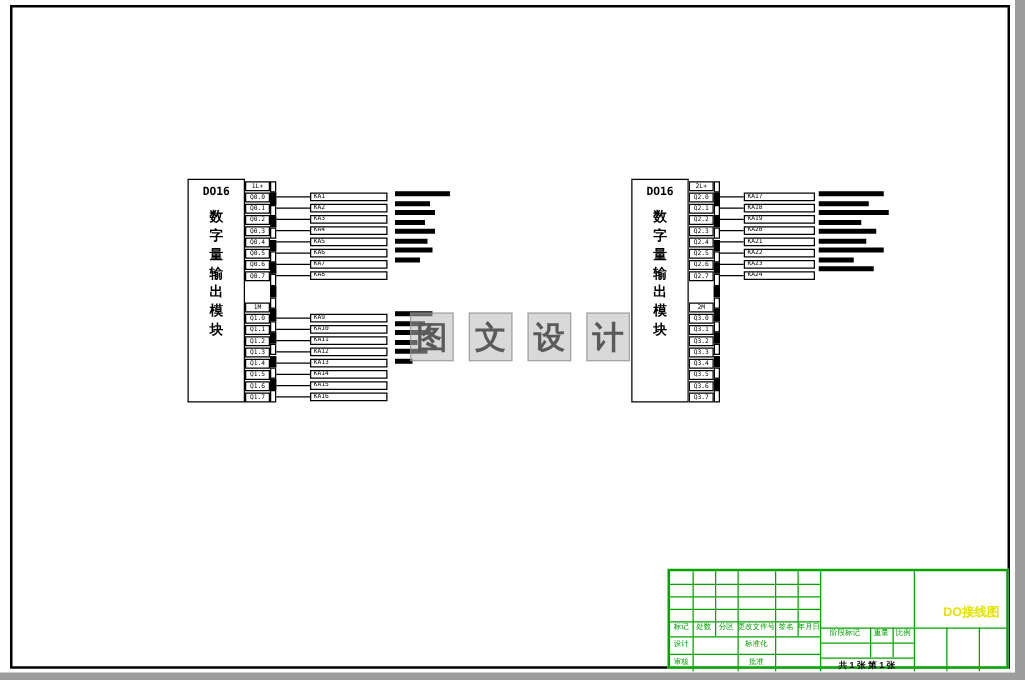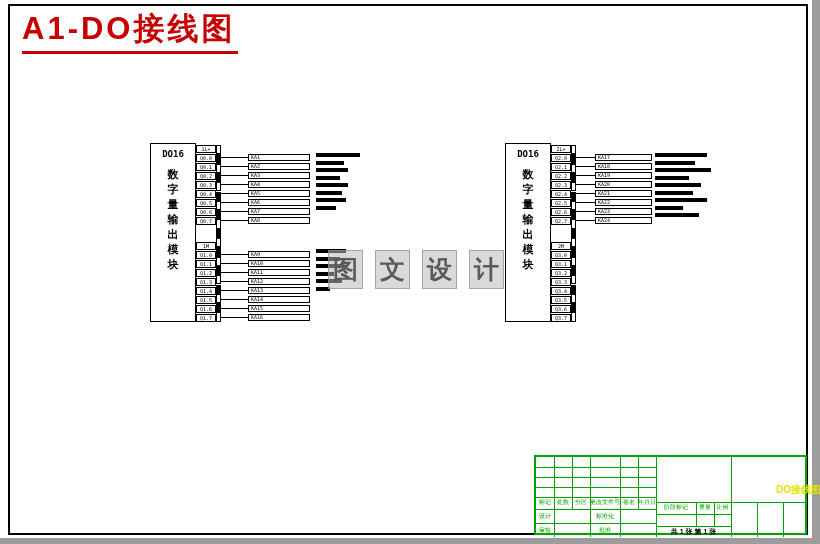--- a/index.html
+++ b/index.html
@@ -29,31 +29,30 @@
   .bar{ position:absolute; height:4px; background:#000; }
 
   .wm{ position:absolute; left:328px; top:250px; display:flex; gap:12px; z-index:5; }
   .wm span{ display:block; font-size:25px; font-weight:700; color:#5a5a5a;
             background:rgba(185,185,185,.55); border:1px solid rgba(140,140,140,.7); padding:2px 4px; }
 
   .tb{ position:absolute; left:534px; top:455px; width:273px; height:80px; border:2px solid var(--g); z-index:2; background:#fff; }
   .gl{ position:absolute; background:var(--g); }
   .tbl{ position:absolute; font-size:6px; line-height:9px; color:var(--g); text-align:center;
         overflow:hidden; white-space:nowrap; }
-  .tb-name{ position:absolute; left:195px; top:26px; width:90px; text-align:right;
+  .tb-name{ position:absolute; left:206px; top:26px; width:70px; text-align:center;
             font-size:10px; font-weight:700; color:#e3e300; }
   .tb-sheet{ position:absolute; left:120px; top:70px; width:75px; text-align:center;
              font-size:7px; font-weight:700; color:#000; white-space:nowrap; }
 </style>
 </head>
 <body>
 
 <div class="page" id="page">
   <div class="frame"></div>
-  <div class="title">A1-DO接线图</div>
 
   <div class="wm">
       <span>图</span>
       <span>文</span>
       <span>设</span>
       <span>计</span>
     </div>
 
   <div class="tb">
     <span class="tbl" style="left:0;top:41px;width:18px">标记</span>

